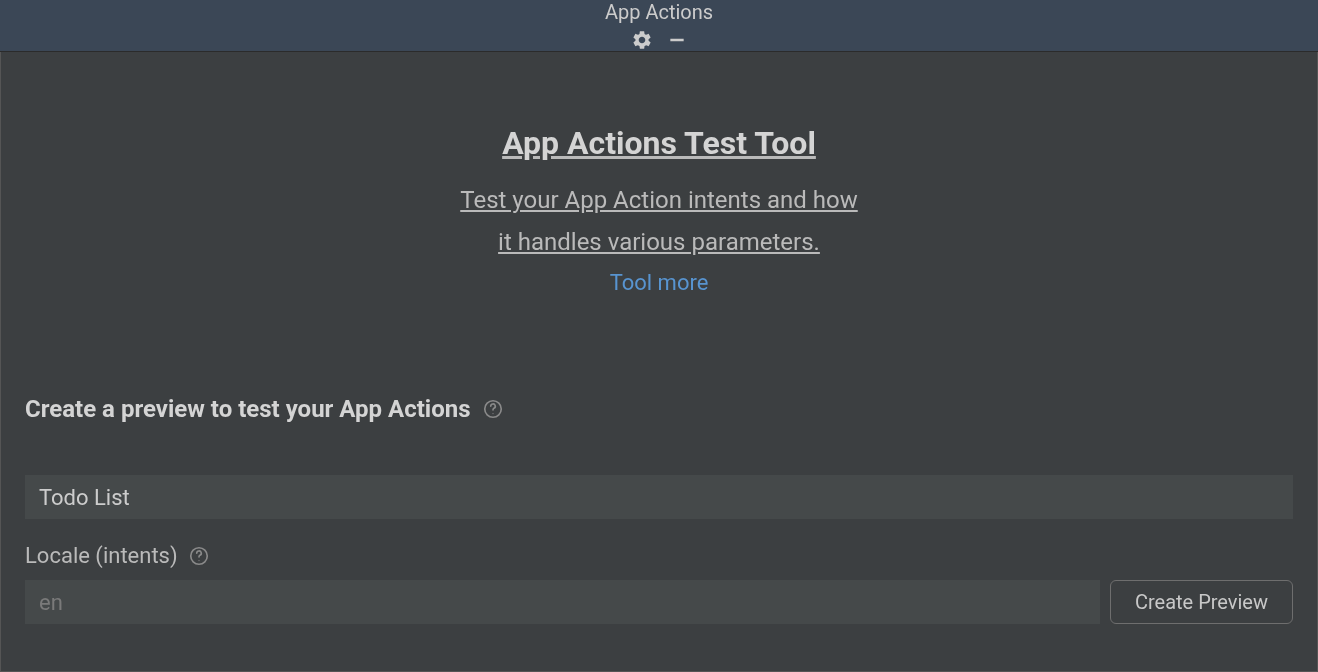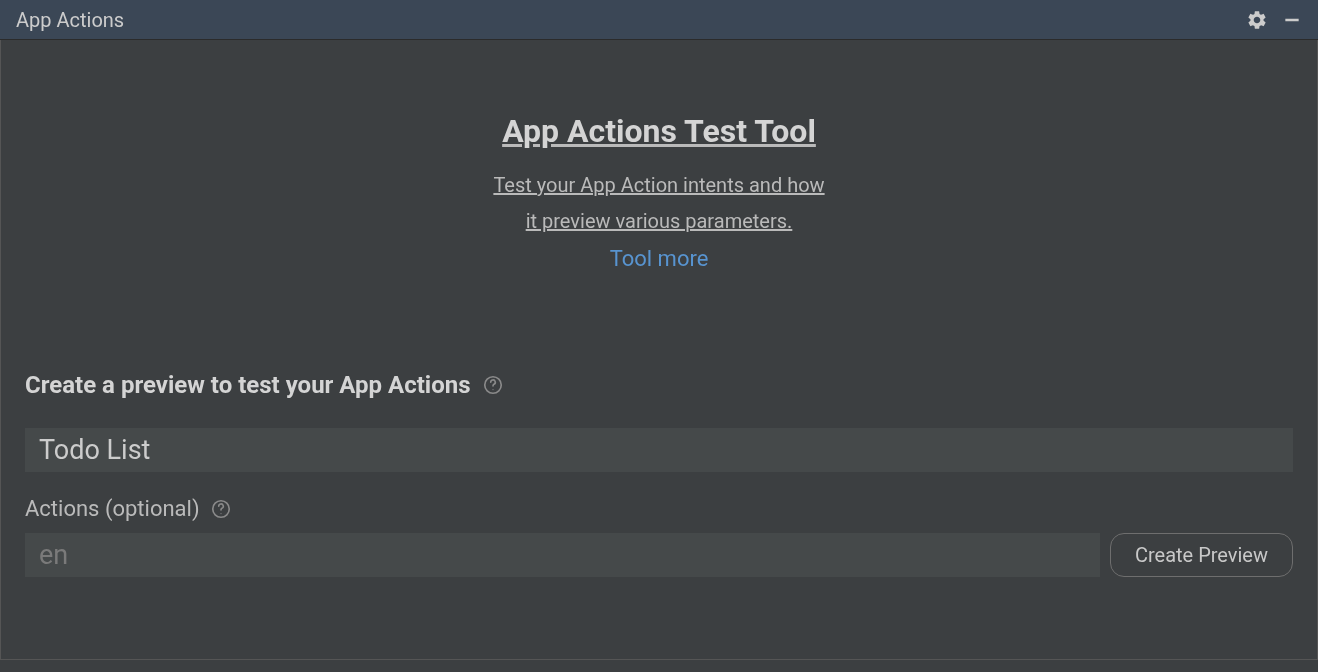--- a/index.html
+++ b/index.html
@@ -9,27 +9,28 @@
     }
     body {
       width: 1318px;
       height: 672px;
       background: #3c3f41;
       font-family: -apple-system, BlinkMacSystemFont, "Segoe UI", Roboto, sans-serif;
       color: #bababa;
       overflow: hidden;
     }
     .title-bar {
-      height: 40px;
+      height: 52px;
       background: #3b4756;
       display: flex;
       align-items: center;
       justify-content: space-between;
       padding: 0 16px;
       border-bottom: 1px solid #2b2b2b;
+      flex-direction: column;
     }
     .title-bar-text {
       font-size: 20px;
       color: #cccccc;
       font-weight: 400;
     }
     .title-bar-controls {
       display: flex;
       align-items: center;
       gap: 14px;
@@ -53,37 +54,37 @@
       padding-bottom: 100px;
       text-decoration: underline;
     }
     .hero-title {
       font-size: 32px;
       font-weight: 700;
       color: #d4d4d4;
       margin-bottom: 20px;
     }
     .hero-desc {
-      font-size: 20px;
+      font-size: 24px;
       color: #bababa;
       line-height: 1.5;
       margin-bottom: 6px;
     }
     .hero-link {
       font-size: 22px;
       color: #5894d0;
       cursor: pointer;
       display: inline-block;
       margin-top: 4px;
     }
     .section-header {
       display: flex;
       align-items: center;
       gap: 12px;
-      margin-bottom: 29px;
+      margin-bottom: 52px;
     }
     .section-title {
       font-size: 24px;
       font-weight: 700;
       color: #d4d4d4;
     }
     .form-row {
       margin-bottom: 24px;
     }
     .form-label-wrap {
@@ -103,41 +104,41 @@
       justify-content: center;
       cursor: pointer;
     }
     .text-input {
       width: 100%;
       height: 44px;
       background: #45494a;
       border: none;
       outline: none;
       color: #cccccc;
-      font-size: 27px;
+      font-size: 22px;
       padding: 0 14px;
       font-family: inherit;
     }
     .text-input::placeholder {
       color: #7a7a7a;
     }
     .locale-row {
       display: flex;
       gap: 10px;
       align-items: stretch;
     }
     .locale-row .text-input {
       flex: 1;
     }
     .create-btn {
       height: 44px;
       padding: 0 24px;
       background: transparent;
       border: 1px solid #6e6e6e;
-      border-radius: 14px;
+      border-radius: 6px;
       color: #c8c8c8;
       font-size: 20px;
       cursor: pointer;
       font-family: inherit;
     }
   </style>
 </head>
 <body>
 
 <div class="title-bar">
@@ -153,42 +154,42 @@
         <line x1="4" y1="12" x2="20" y2="12"></line>
       </svg>
     </span>
   </div>
 </div>
 
 <div class="content">
   <div class="hero">
     <div class="hero-title">App Actions Test Tool</div>
     <div class="hero-desc">Test your App Action intents and how</div>
-    <div class="hero-desc">it preview various parameters.</div>
+    <div class="hero-desc">it handles various parameters.</div>
     <span class="hero-link">Tool more</span>
   </div>
 
   <div class="section-header">
     <span class="section-title">Create a preview to test your App Actions</span>
     <span class="help-icon">
       <svg width="22" height="22" viewBox="0 0 24 24" fill="none" stroke="#8a8a8a" stroke-width="1.8">
         <circle cx="12" cy="12" r="9"></circle>
         <path d="M9.5 9a2.5 2.5 0 1 1 3.5 2.3c-.8.4-1 1-1 1.7" stroke-linecap="round"></path>
         <circle cx="12" cy="17" r="0.6" fill="#8a8a8a" stroke="none"></circle>
       </svg>
     </span>
   </div>
 
   <div class="form-row">
     <input type="text" class="text-input" value="Todo List" style="">
   </div>
 
   <div class="form-row">
     <div class="form-label-wrap">
-      <span class="form-label">Actions (optional)</span>
+      <span class="form-label">Locale (intents)</span>
       <span class="help-icon">
         <svg width="22" height="22" viewBox="0 0 24 24" fill="none" stroke="#8a8a8a" stroke-width="1.8">
           <circle cx="12" cy="12" r="9"></circle>
           <path d="M9.5 9a2.5 2.5 0 1 1 3.5 2.3c-.8.4-1 1-1 1.7" stroke-linecap="round"></path>
           <circle cx="12" cy="17" r="0.6" fill="#8a8a8a" stroke="none"></circle>
         </svg>
       </span>
     </div>
     <div class="locale-row">
       <input type="text" class="text-input" placeholder="en" style="">

